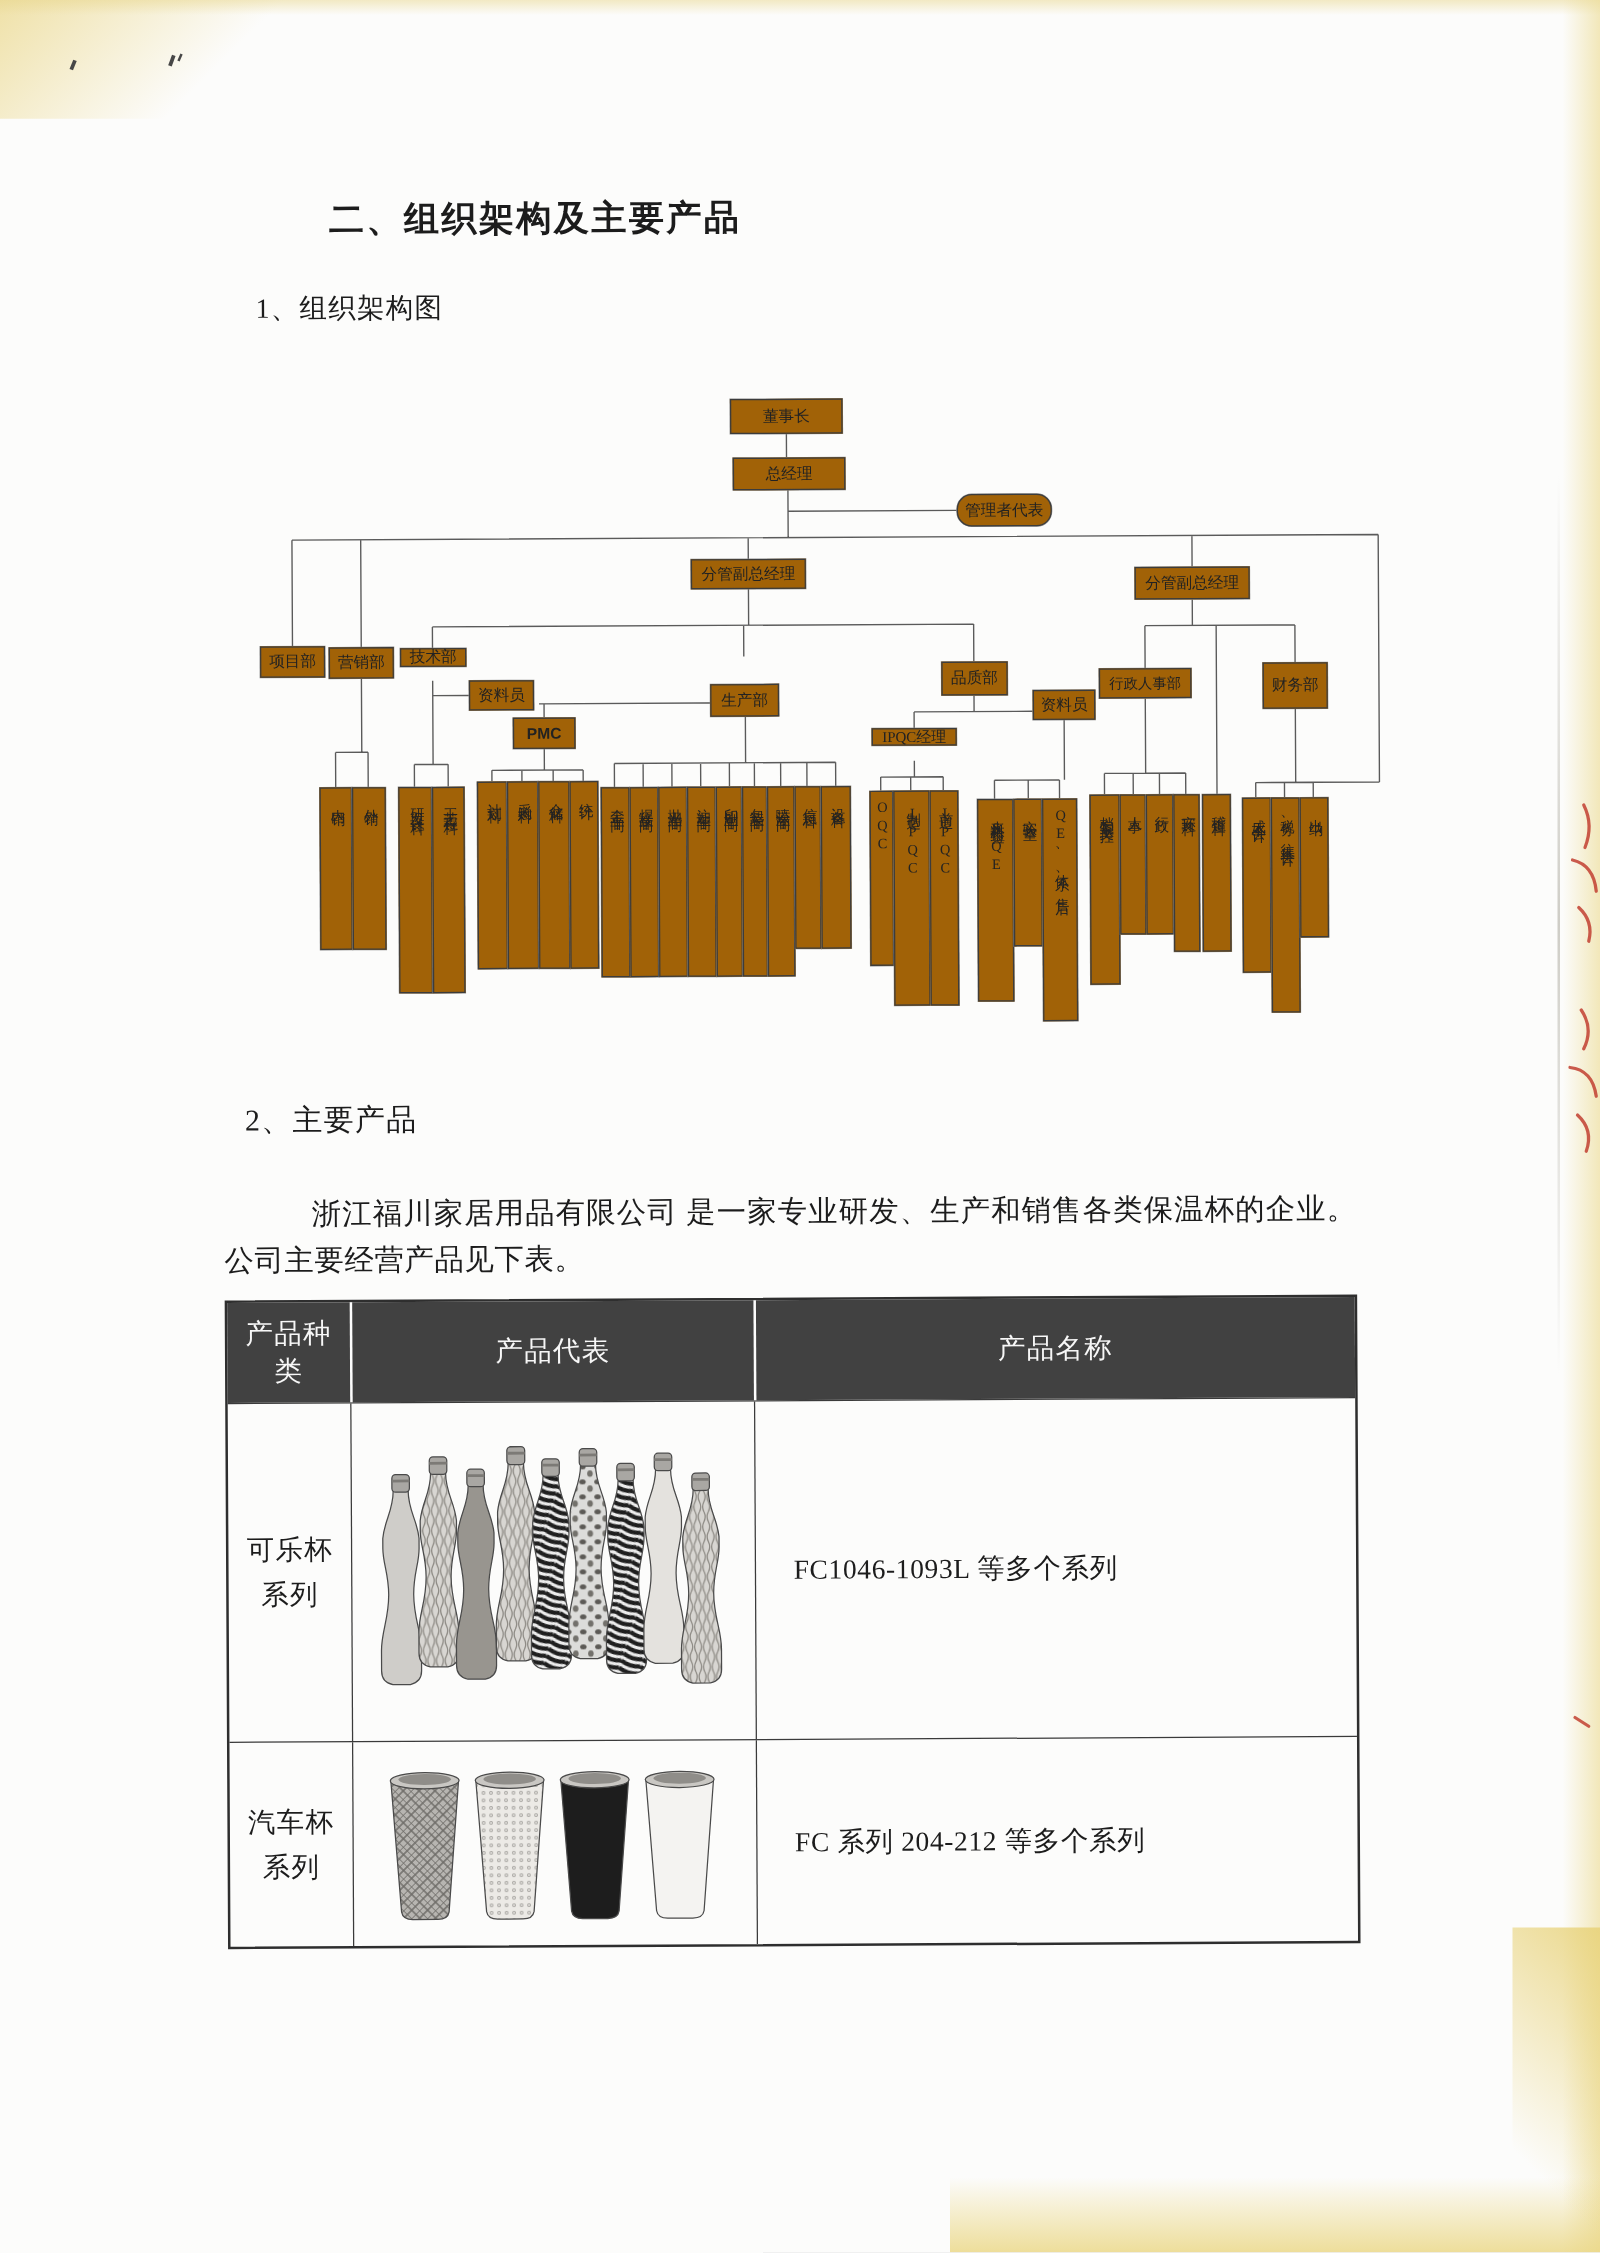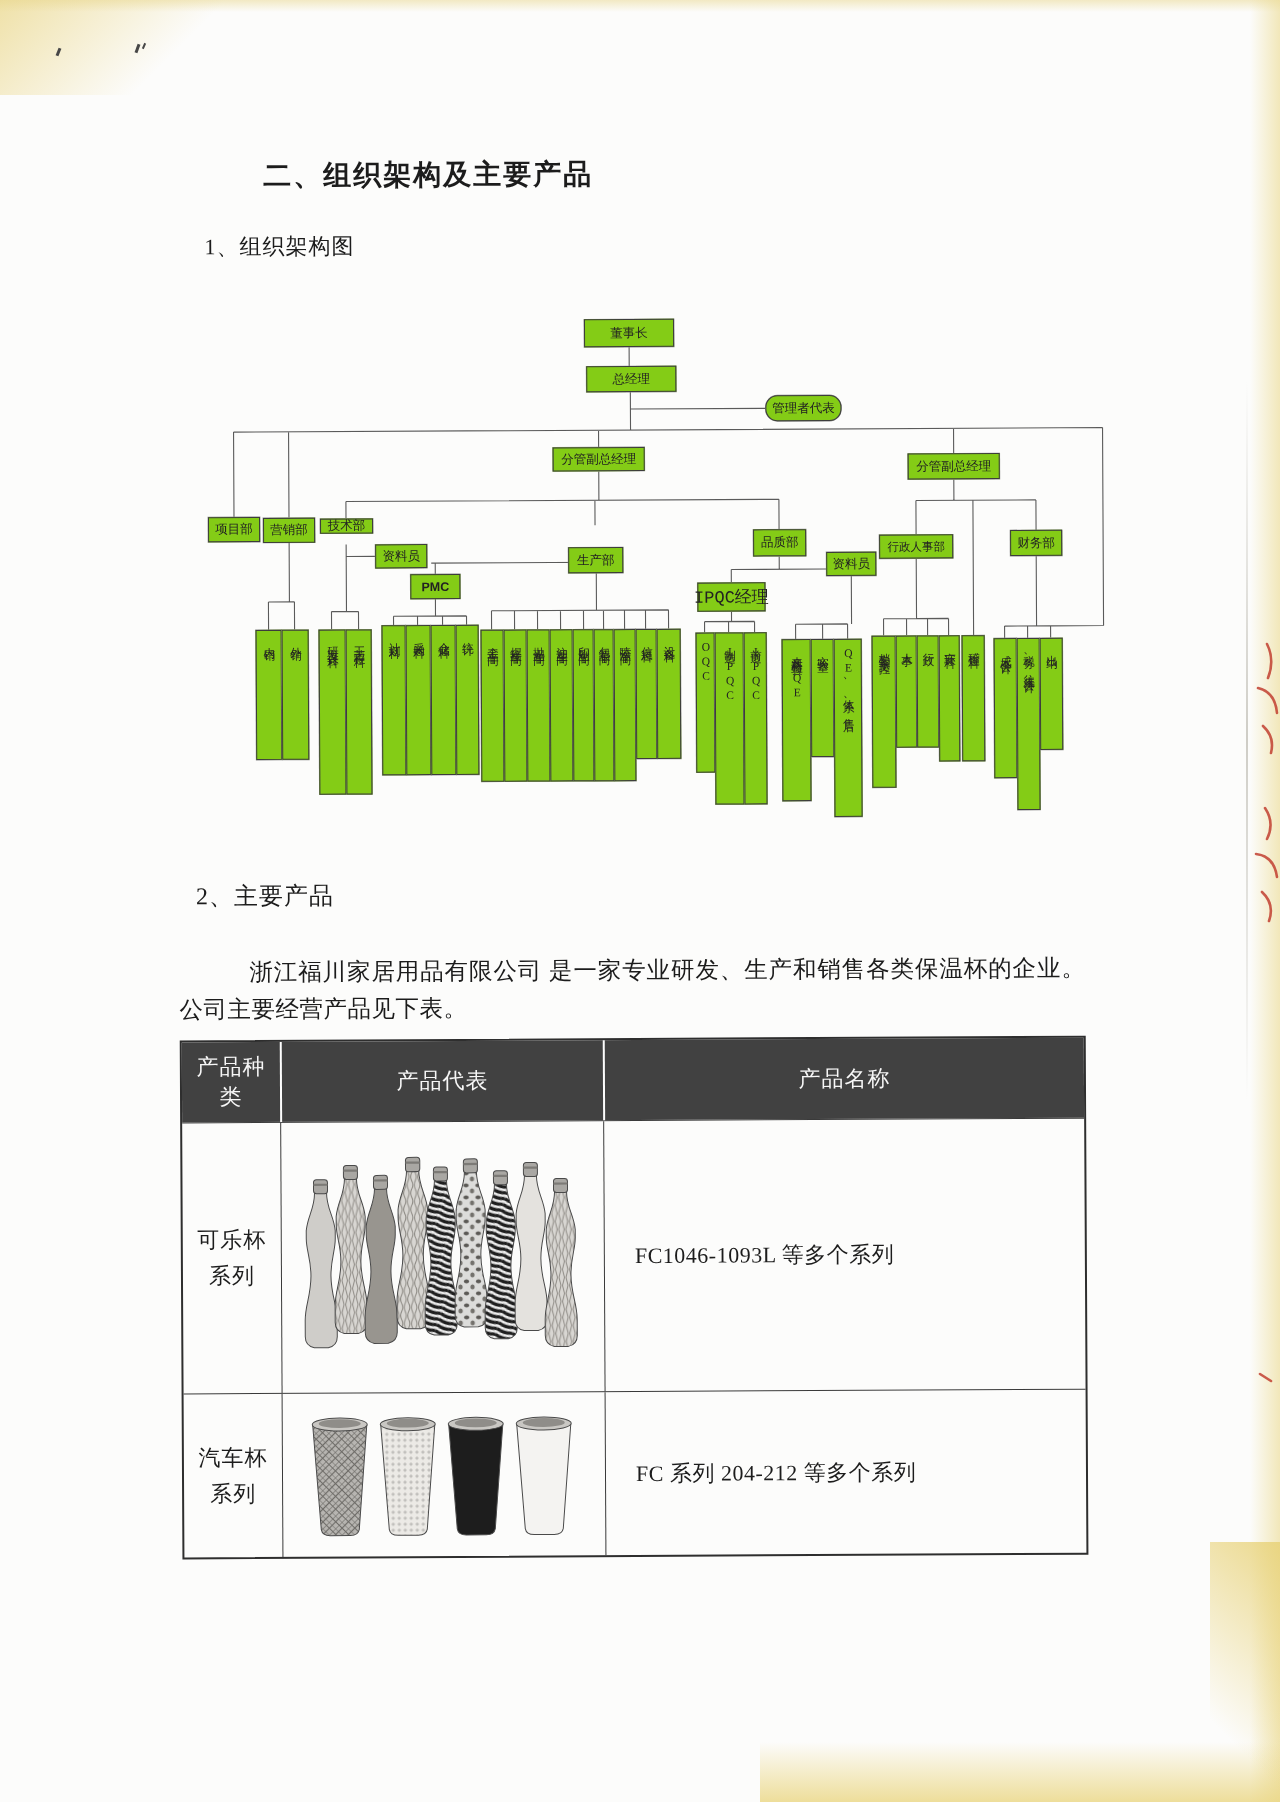--- a/index.html
+++ b/index.html
@@ -10,21 +10,21 @@
   
   .h-sec{position:absolute;left:267px;top:155px;font-size:28px;font-weight:bold;letter-spacing:2px;}
   .h-sub1{position:absolute;left:208px;top:230px;font-size:22px;letter-spacing:1px;}
   .h-sub2{position:absolute;left:196px;top:878px;font-size:24px;letter-spacing:1px;}
   .para{position:absolute;left:179px;top:952px;width:906px;font-size:23.5px;line-height:37px;
         text-indent:70px;text-align:justify;letter-spacing:.5px;}
 
   
   .org{position:absolute;left:0;top:0;width:1280px;height:900px;}
   .olines{position:absolute;left:0;top:0;pointer-events:none;}
-  .obox{position:absolute;background:#84cc16;border:1.5px solid #3c3c3c;box-sizing:border-box;
+  .obox{position:absolute;background:#a16207;border:1.5px solid #3c3c3c;box-sizing:border-box;
         display:flex;align-items:center;justify-content:center;font-size:12.5px;color:#222;
         white-space:nowrap;box-shadow:0 0 0 .4px #888;}
   .vbox{align-items:flex-start;justify-content:center;padding-top:7px;white-space:normal;}
   .vt{writing-mode:vertical-rl;text-orientation:upright;font-size:11.5px;letter-spacing:2.5px;line-height:1;color:#222;}
 
   
   .ptable{position:absolute;left:179px;top:1038px;width:906px;height:519px;border:2px solid #2e2e2e;box-sizing:border-box;}
   .trow{display:flex;width:100%;box-sizing:border-box;}
   .thead{height:80px;background:#414141;}
   .cell{box-sizing:border-box;display:flex;align-items:center;justify-content:center;}
@@ -105,23 +105,23 @@
       <div class="obox" style="left:555px;top:447px;width:92px;height:24px;">分管副总经理</div>
       <div class="obox" style="left:910px;top:455px;width:92px;height:26px;">分管副总经理</div>
       <div class="obox" style="left:210px;top:515px;width:52px;height:25px;">项目部</div>
       <div class="obox" style="left:265px;top:516px;width:52px;height:25px;">营销部</div>
       <div class="obox" style="left:322px;top:517px;width:53px;height:15px;">技术部</div>
       <div class="obox" style="left:377px;top:543px;width:52px;height:24px;border-width:1px;">资料员</div>
       <div class="obox" style="left:412px;top:573px;width:50px;height:25px;font-family:'Liberation Sans',sans-serif;font-weight:bold;">PMC</div>
       <div class="obox" style="left:570px;top:547px;width:55px;height:26px;">生产部</div>
       <div class="obox" style="left:755px;top:530px;width:53px;height:27px;">品质部</div>
       <div class="obox" style="left:828px;top:553px;width:50px;height:24px;border-width:1px;">资料员</div>
-      <div class="obox" style="left:699px;top:583px;width:68px;height:29px;font-size:17px;font-family:Liberation Mono, monospace;">IPQC经理</div>
+      <div class="obox" style="left:699px;top:583px;width:68px;height:14px;font-size:12px;">IPQC经理</div>
       <div class="obox" style="left:881px;top:536px;width:74px;height:24px;font-size:11.5px;">行政人事部</div>
-      <div class="obox" style="left:1012px;top:532px;width:52px;height:26px;">财务部</div>
+      <div class="obox" style="left:1012px;top:532px;width:52px;height:37px;">财务部</div>
 
       <div id="org-units">
           <div class="obox vbox" style="left: 257px; top: 628px; width: 26px; height: 130px; border-width: 1px;">
             <span class="vt">内销</span>
           </div>
           <div class="obox vbox" style="left: 283px; top: 628px; width: 27px; height: 130px; border-width: 1px;">
             <span class="vt">外销</span>
           </div>
           <div class="obox vbox" style="left: 320px; top: 628px; width: 27px; height: 165px; border-width: 1px;">
             <span class="vt">研发设计科</span>

